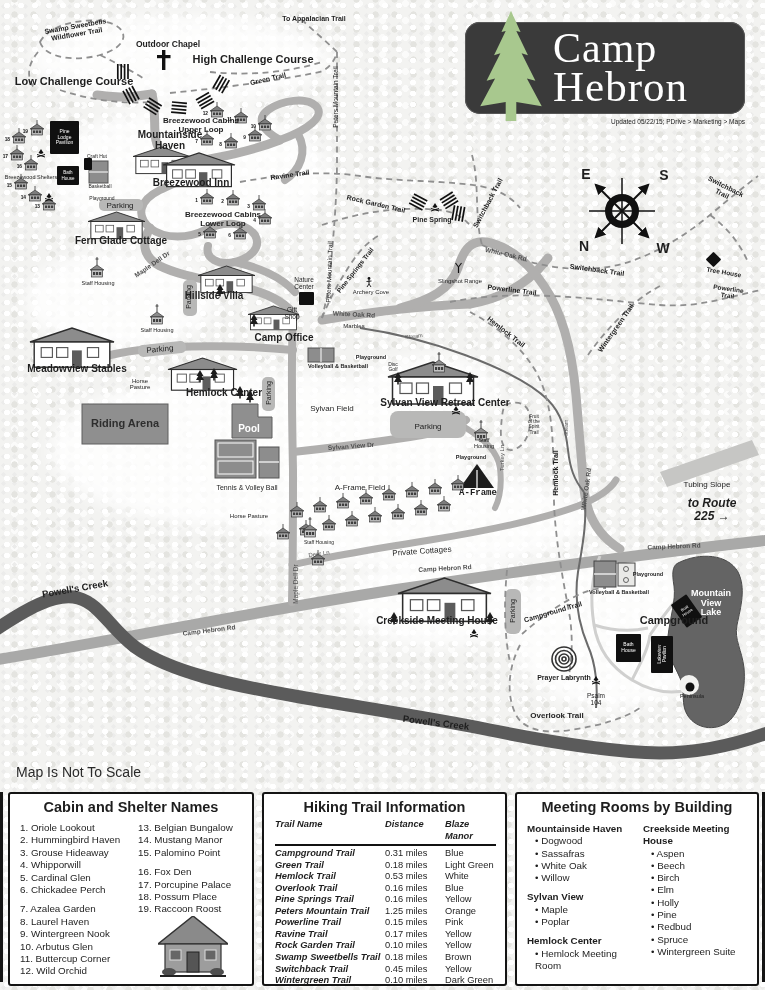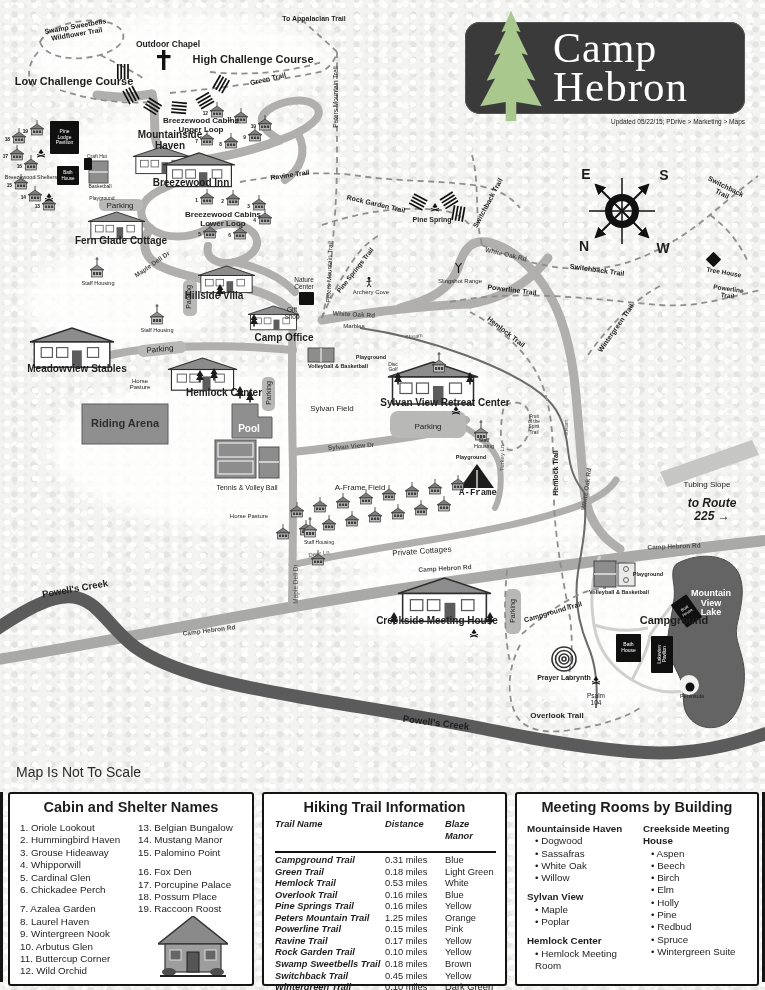--- a/index.html
+++ b/index.html
@@ -38,21 +38,21 @@
   
   #cabins-cols{position:relative;margin:7px 8px 0 10px;font-size:9.8px;line-height:12.4px;}
   .cab-col{position:absolute;top:0;}
   #cab-col1{left:0;}
   #cab-col2{left:118px;}
   .spacer{height:7px;}
   #cabin-house{position:absolute;left:148px;top:122px;}
   
   #trail-table{margin:4px 9px 0 11px;font-size:9.3px;}
   .t-row{display:grid;grid-template-columns:110px 60px 1fr;line-height:11.55px;}
-  .t-head{font-weight:700;font-style:italic;border-bottom:2px solid #111;padding-bottom:9px;margin-bottom:2px;}
+  .t-head{font-weight:700;font-style:italic;border-bottom:2px solid #111;padding-bottom:2px;margin-bottom:2px;}
   .t-name{font-style:italic;font-weight:700;}
   
   #rooms-cols{position:relative;margin:8px 8px 0 10px;font-size:9.8px;line-height:12.3px;}
   .room-col{position:absolute;top:0;}
   #room-col1{left:0;width:112px;}
   #room-col2{left:116px;}
   .room-head{font-weight:700;}
   .room-item{padding-left:8px;}
   .room-gap{height:7px;}
 </style>

